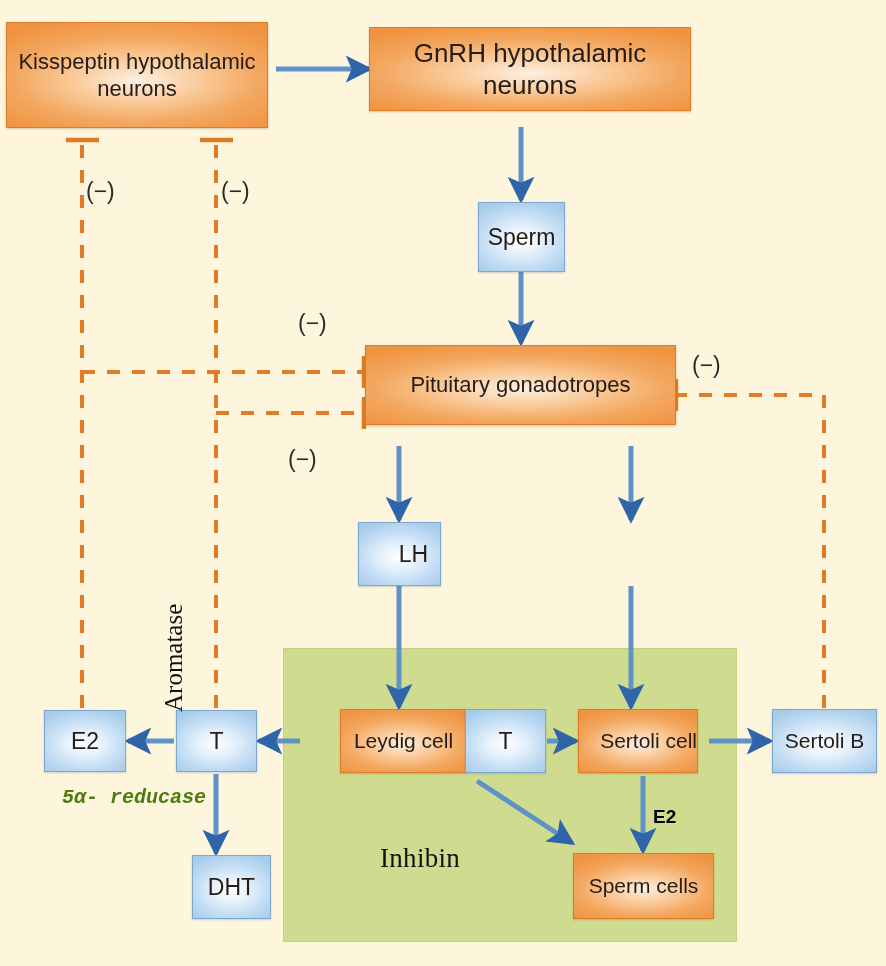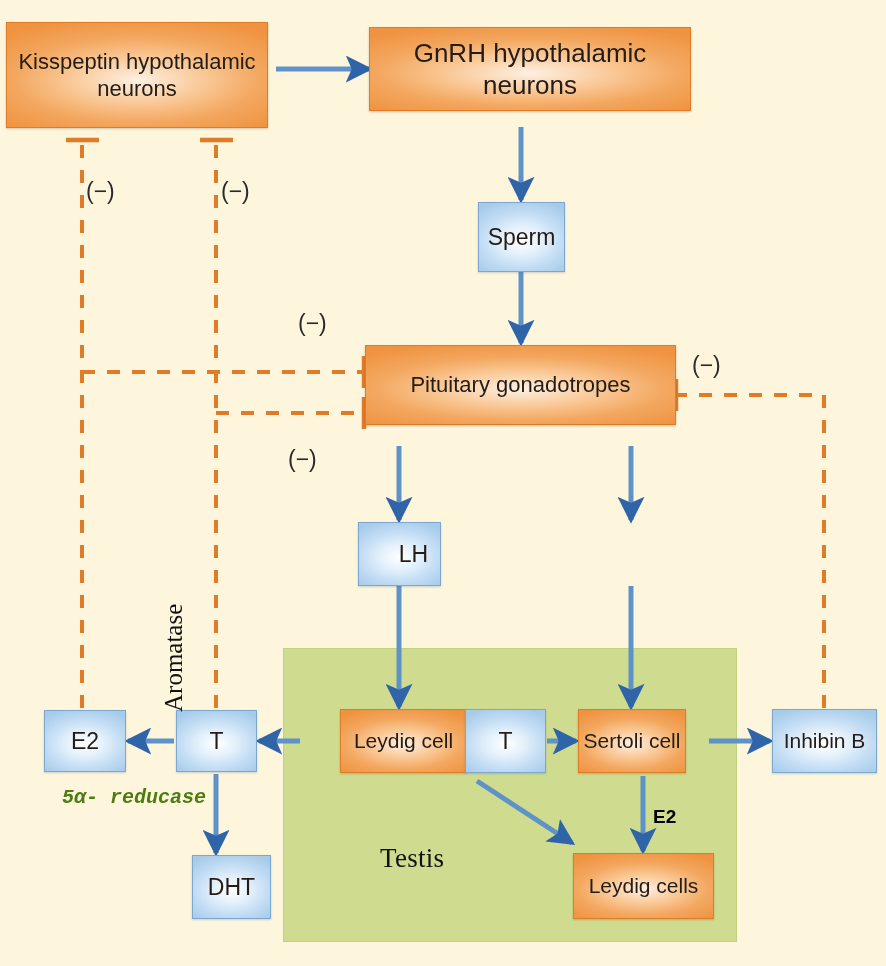--- a/index.html
+++ b/index.html
@@ -96,21 +96,21 @@
     color:#000;
     z-index:6;
   }
 </style>
 </head>
 <body>
 
 <div id="canvas">
 
   <div class="region-testis"></div>
-  <div class="testis-label">Testis</div>
+  <div class="testis-label">Inhibin</div>
 
   <svg id="wires" viewBox="0 0 886 966">
     <defs>
       <marker id="ah" viewBox="0 0 10 10" refX="8.6" refY="5" markerWidth="5.4" markerHeight="5.4" orient="auto-start-reverse">
         <path d="M 0 0 L 10 5 L 0 10 L 2.2 5 z" fill="#2f64a8"></path>
       </marker>
     </defs>
 
     <g stroke="#5f93c7" stroke-width="5" fill="none" marker-end="url(#ah)">
 
@@ -204,30 +204,30 @@
   </div>
 
   <div class="node orange" style="left:302px;top:709px;width:127px;height:64px;font-size:21px;margin-left:38px;">
     <span>Leydig cell</span>
   </div>
 
   <div class="node blue" style="left:465px;top:709px;width:81px;height:64px;font-size:23px;">
     <span>T</span>
   </div>
 
-  <div class="node orange" style="left:578px;top:709px;width:108px;height:64px;font-size:21px;">
+  <div class="node orange" style="left:578px;top:709px;width:120px;height:64px;font-size:21px;justify-content:flex-end;">
     <span>Sertoli cell</span>
   </div>
 
   <div class="node blue" style="left:772px;top:709px;width:105px;height:64px;font-size:21px;">
-    <span>Inhibin B</span>
+    <span>Sertoli B</span>
   </div>
 
   <div class="node orange" style="left:573px;top:853px;width:141px;height:66px;font-size:21px;">
-    <span>Leydig cells</span>
+    <span>Sperm cells</span>
   </div>
 
   <div class="minus" style="left:86px;top:178px;">(−)</div>
   <div class="minus" style="left:221px;top:178px;">(−)</div>
   <div class="minus" style="left:298px;top:310px;">(−)</div>
   <div class="minus" style="left:288px;top:446px;">(−)</div>
   <div class="minus" style="left:692px;top:352px;">(−)</div>
 
   <div class="vlabel" style="left:160px;top:712px;">Aromatase</div>
   <div class="ilabel" style="left:62px;top:786px;">5α- reducase</div>

